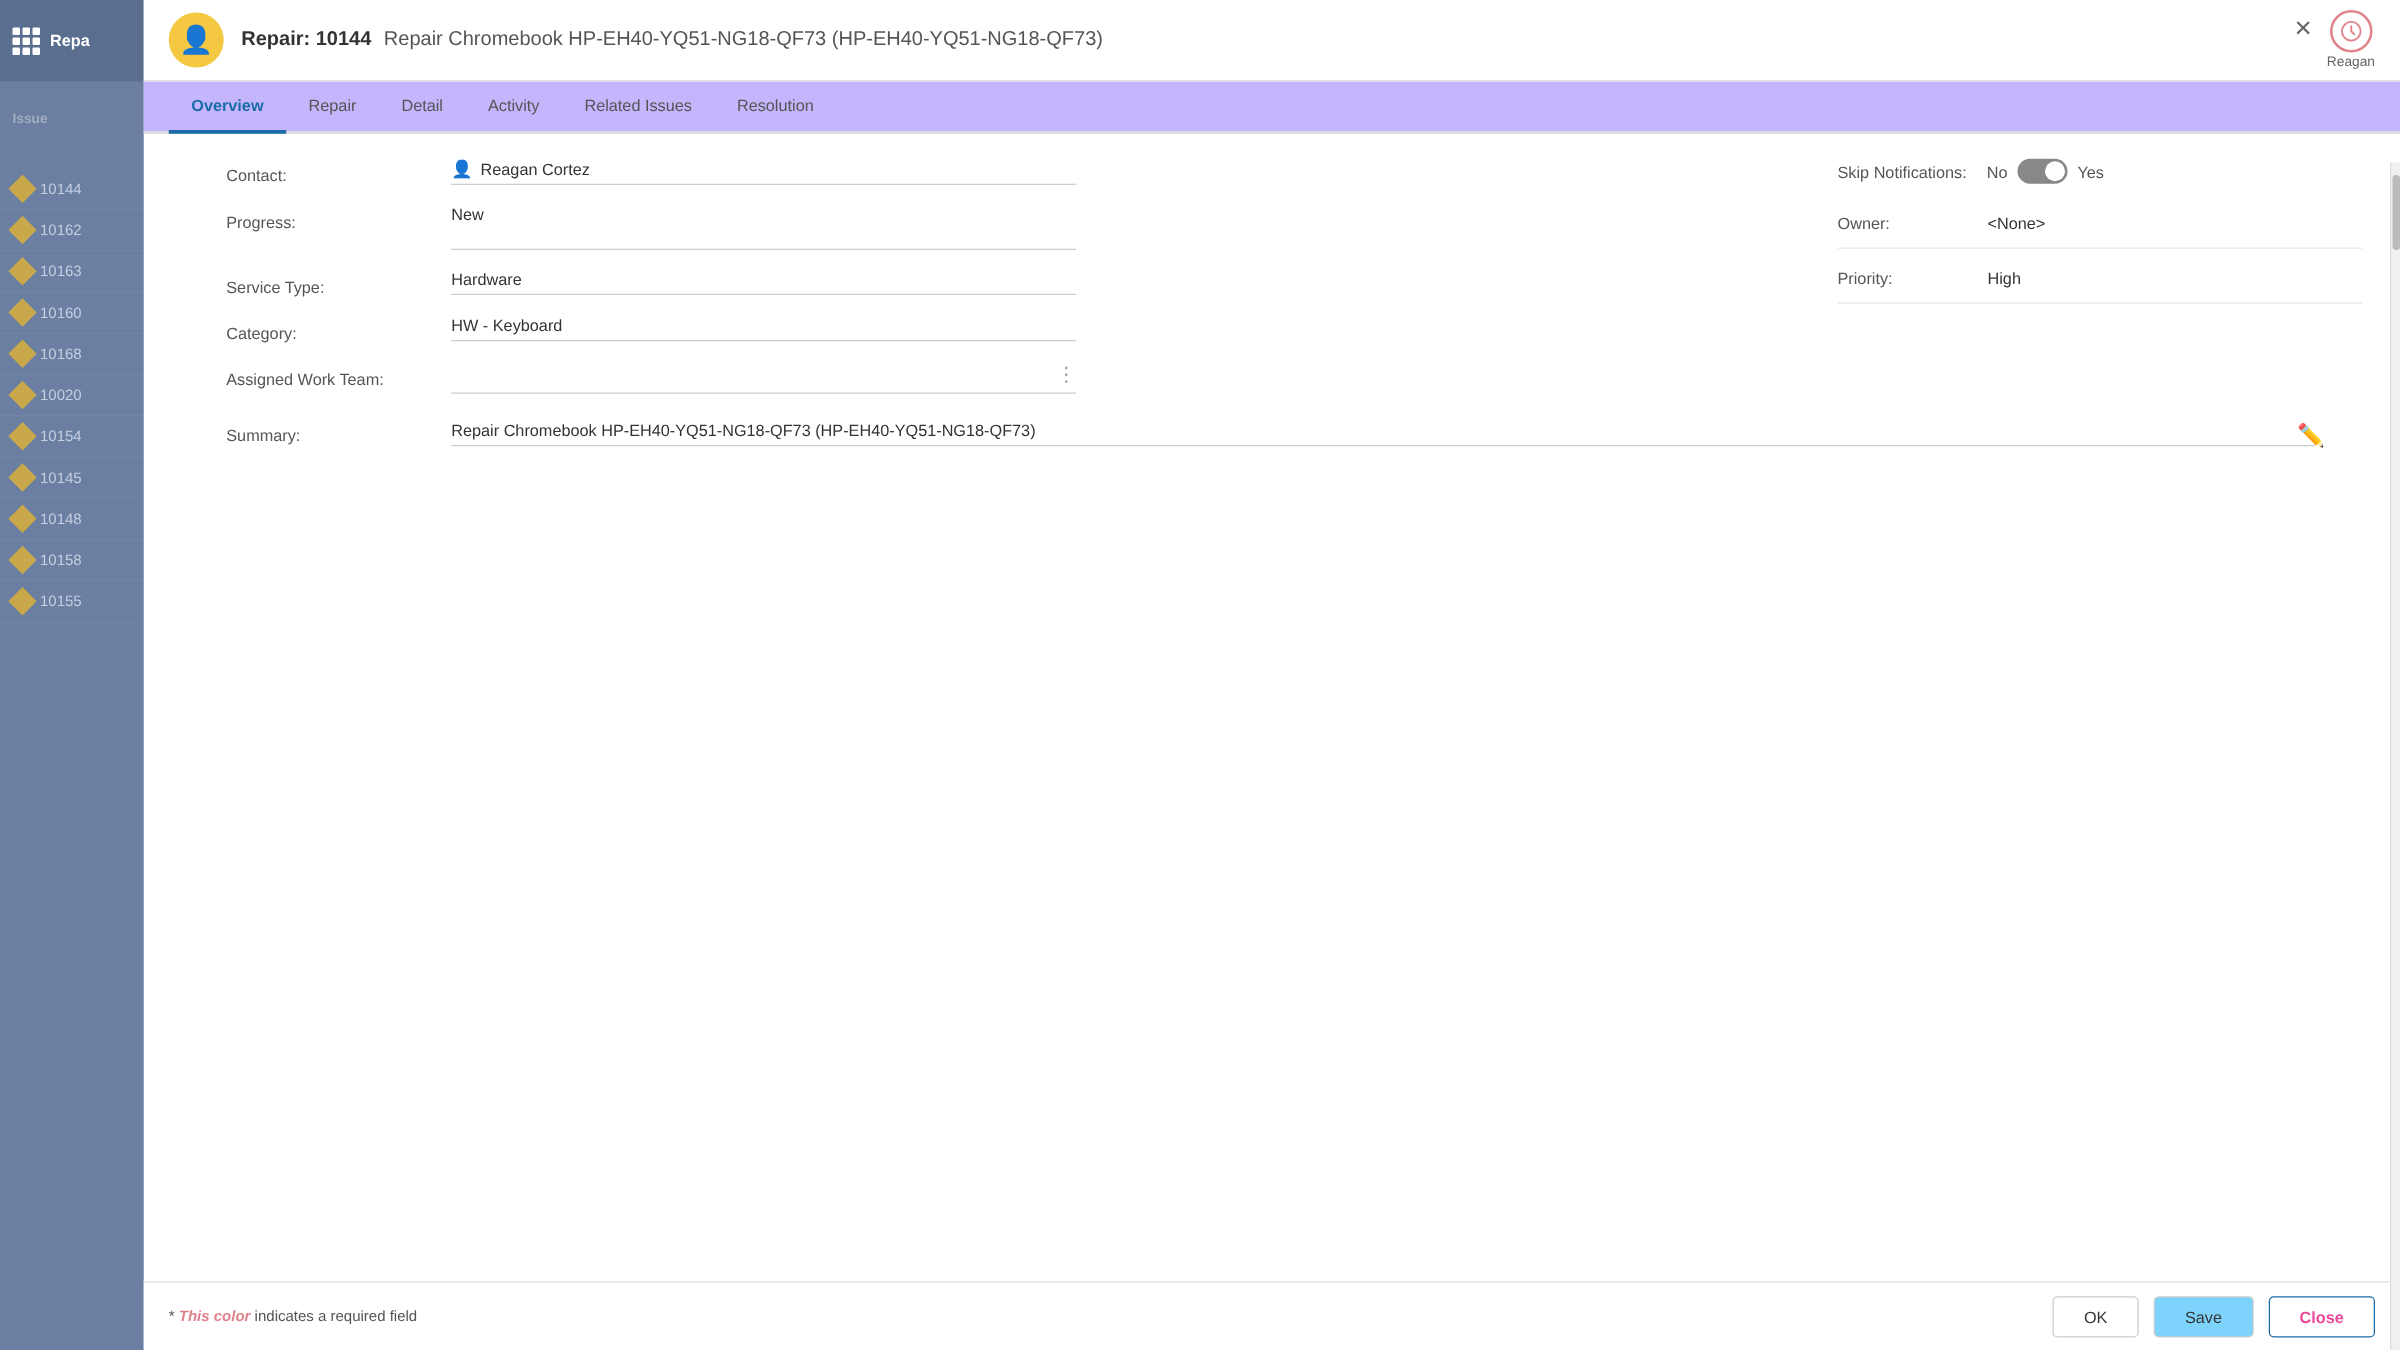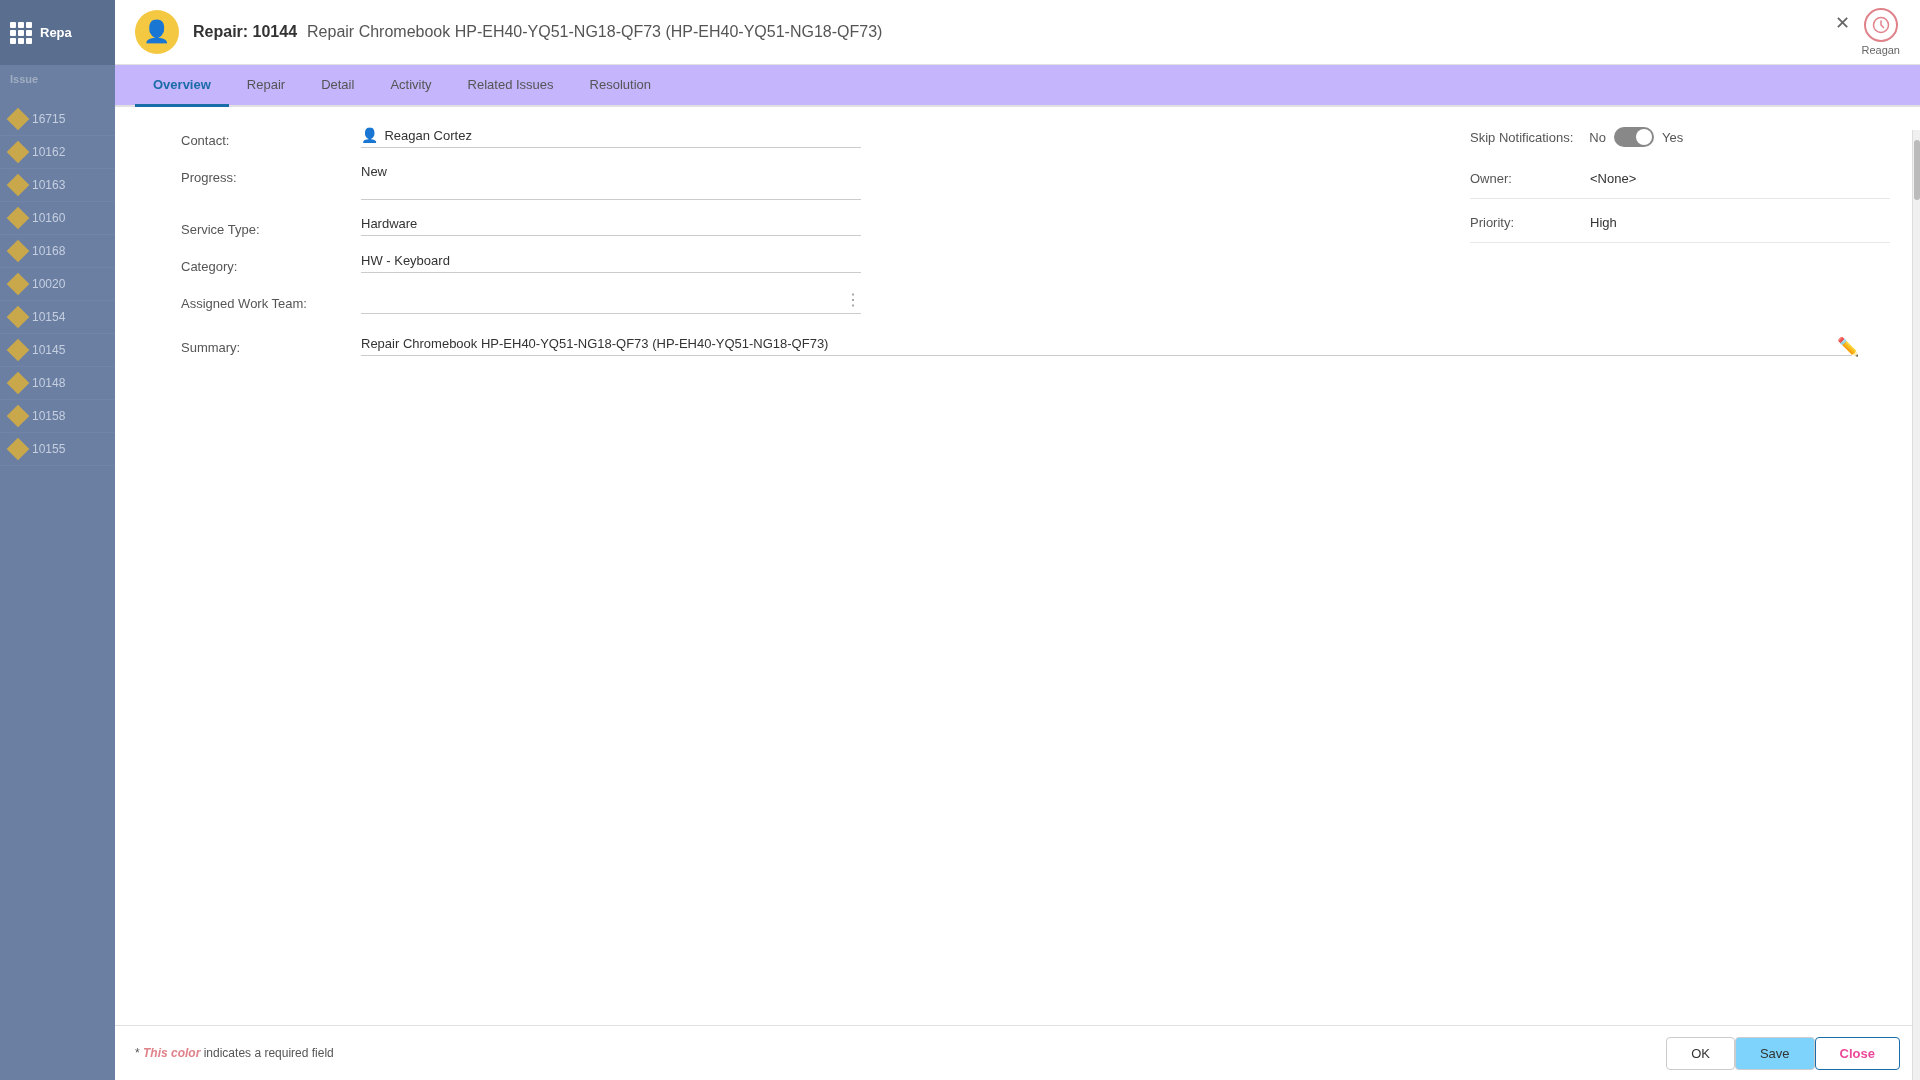--- a/index.html
+++ b/index.html
@@ -243,21 +243,21 @@
     }
 
     
     .modal-footer {
       height: 55px;
       border-top: 1px solid #e0e0e0;
       display: flex;
       align-items: center;
       justify-content: flex-end;
       padding: 0 20px;
-      gap: 0;
+      gap: 12px;
       background: white;
     }
 
     .footer-note {
       flex: 1;
       font-size: 12px;
       color: #555;
     }
 
     .footer-note .color-indicator {
@@ -338,25 +338,25 @@
           <div class="grid-dot"></div>
         <div class="grid-dot"></div>
           <div class="grid-dot"></div>
           <div class="grid-dot"></div>
         <div class="grid-dot"></div>
           <div class="grid-dot"></div>
           <div class="grid-dot"></div>
       </div>
       <span class="sidebar-title">Repa</span>
     </div>
-    <div style="padding: 8px 10px; color: #a0aec0; font-size: 11px; font-weight: bold;">Issue</div>
+    <div style="padding: 24px 10px; color: #a0aec0; font-size: 11px; font-weight: bold;">Issue</div>
     <div class="sidebar-list">
       <div class="sidebar-item">
         <div class="ticket-icon"></div>
-        <span class="issue-label">16715</span>
+        <span class="issue-label">10144</span>
       </div>
       <div class="sidebar-item">
         <div class="ticket-icon"></div>
         <span class="issue-label">10162</span>
       </div>
       <div class="sidebar-item">
         <div class="ticket-icon"></div>
         <span class="issue-label">10163</span>
       </div>
       <div class="sidebar-item">

